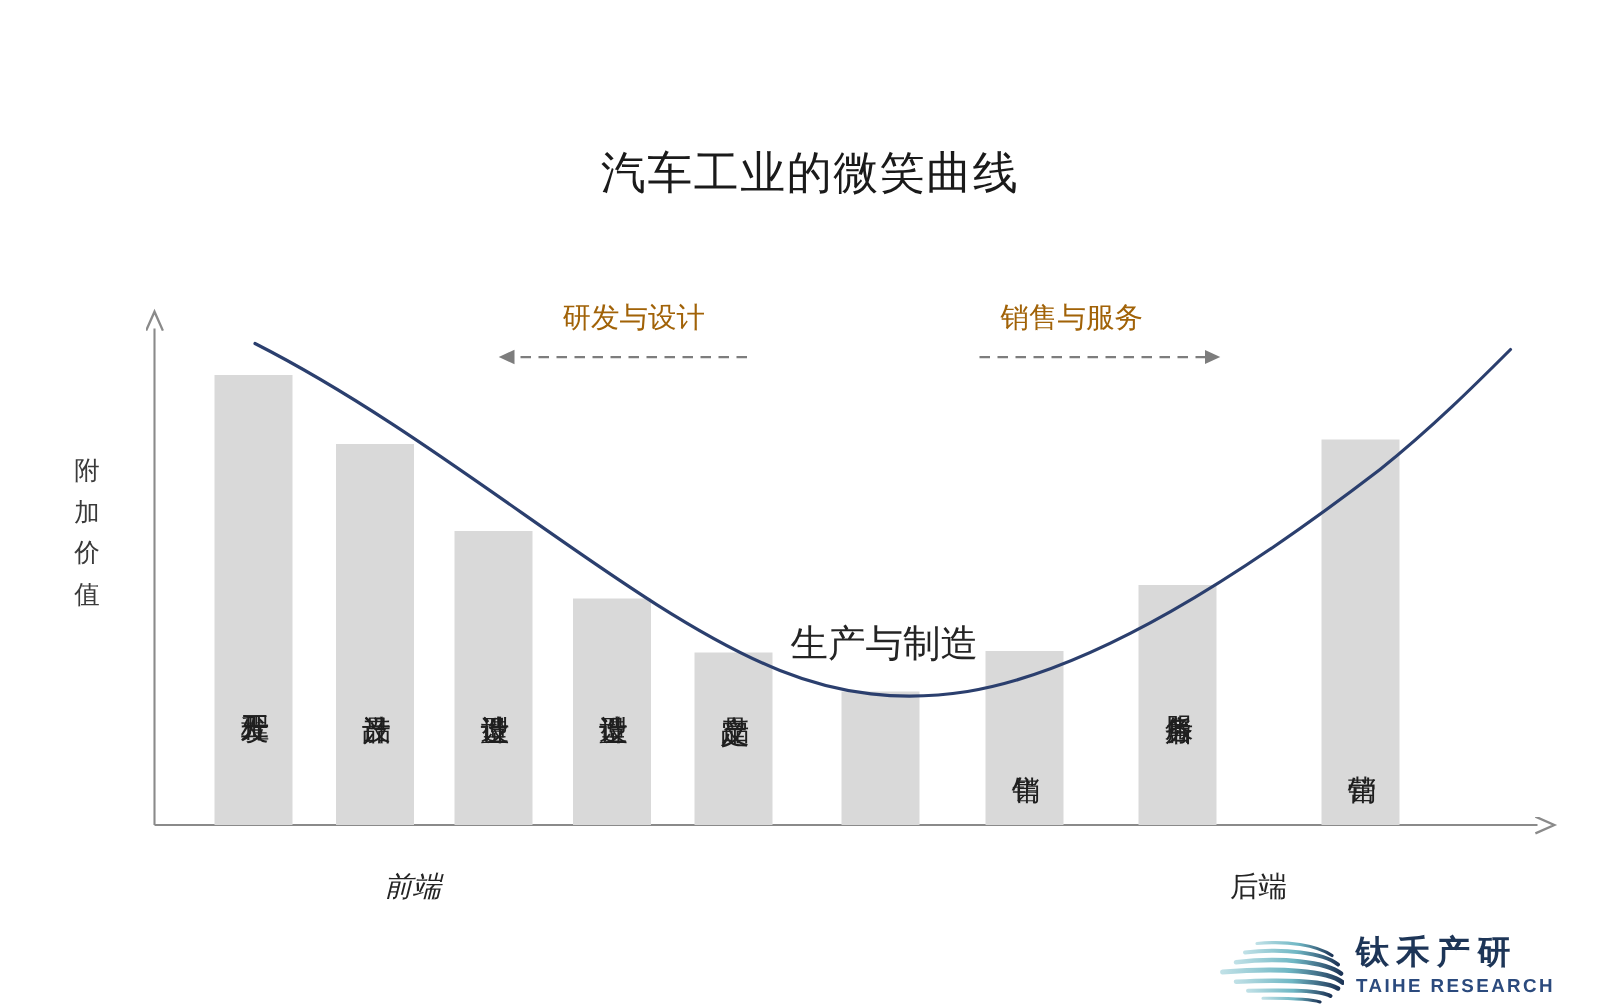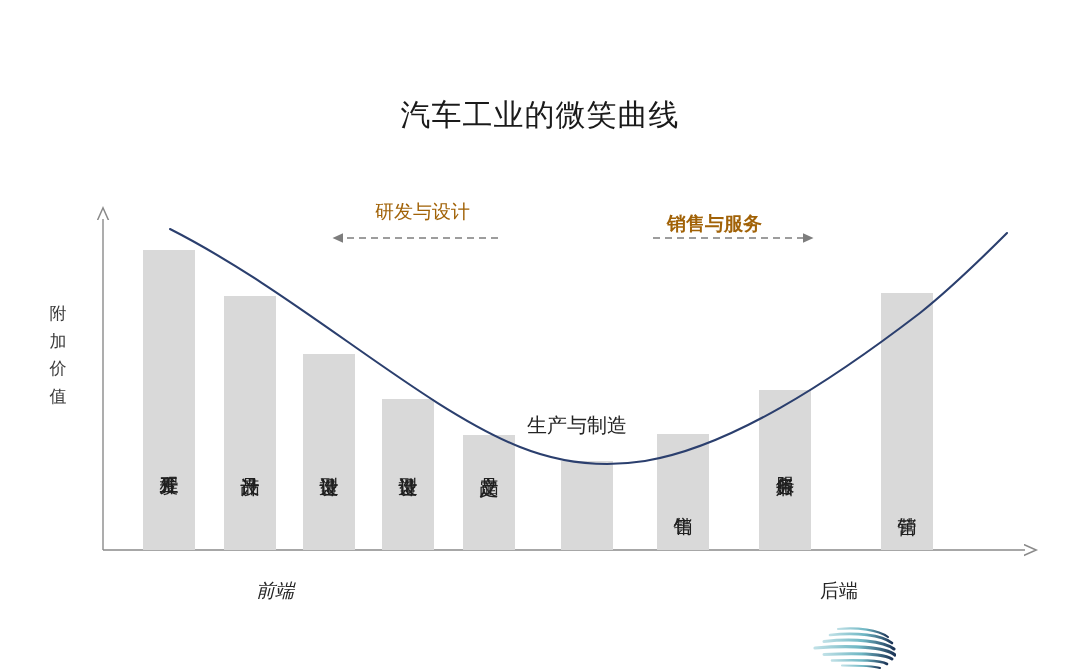--- a/index.html
+++ b/index.html
@@ -67,21 +67,21 @@
 
   
   .region-label {
     position: absolute;
     font-size: 19px;
     color: #a16207;
     white-space: nowrap;
   }
   .floating-label {
     position: absolute;
-    font-size: 20px;
+    font-size: 25px;
     color: #242424;
     white-space: nowrap;
   }
 
   
   .axis-end-label {
     position: absolute;
     font-size: 19px;
     color: #242424;
     white-space: nowrap;
@@ -187,34 +187,38 @@
       <div class="bar-label" style="left: 240px; top: 415px; width: 20px;">产品设计</div>
       <div class="bar-label" style="left: 319px; top: 415px; width: 20px;">造型设计</div>
       <div class="bar-label" style="left: 398px; top: 415px; width: 20px;">造型设计</div>
       <div class="bar-label" style="left: 479px; top: 415px; width: 20px;">产品定义</div>
       <div class="bar-label" style="left: 673px; top: 455px; width: 20px;">销售</div>
       <div class="bar-label" style="left: 775px; top: 415px; width: 20px;">售后服务</div>
       <div class="bar-label" style="left: 897px; top: 455px; width: 20px;">营销</div>
     </div>
 
   <div class="region-label" style="left:375px; top:152px;">研发与设计</div>
-  <div class="region-label" style="left:667px; top:164px;font-weight:bold;">销售与服务</div>
+  <div class="region-label" style="left:667px; top:152px;">销售与服务</div>
 
   <div class="floating-label" style="left:527px; top:365px;">生产与制造</div>
 
   <div class="axis-end-label" style="left:256px; top:531px;font-style:italic;">前端</div>
   <div class="axis-end-label" style="left:820px; top:531px;">后端</div>
 
   <div id="logo">
     <svg id="logo-mark" viewBox="0 0 84 46">
       <g stroke="url(#logoGrad)" stroke-linecap="round" fill="none">
         <path d="M26 5 C 46 3 66 6 76 13" stroke-width="2.1"></path>
         <path d="M18 11 C 44 8 70 11 80 19" stroke-width="2.6"></path>
         <path d="M12 17.5 C 42 14 72 17 82 25" stroke-width="3"></path>
         <path d="M3 24 C 40 21 74 23 83 31" stroke-width="3.2"></path>
         <path d="M12 30.5 C 44 29 72 30 80 35" stroke-width="3"></path>
         <path d="M20 36.5 C 48 36 68 36 75 40" stroke-width="2.6"></path>
         <path d="M30 41.5 C 50 41.5 62 42 68 44" stroke-width="2.1"></path>
       </g>
     </svg>
+    <div id="logo-text-block">
+      <div id="logo-cn">钛禾产研</div>
+      <div id="logo-en">TAIHE RESEARCH</div>
+    </div>
   </div>
 
 </div>
 
 </body></html>

